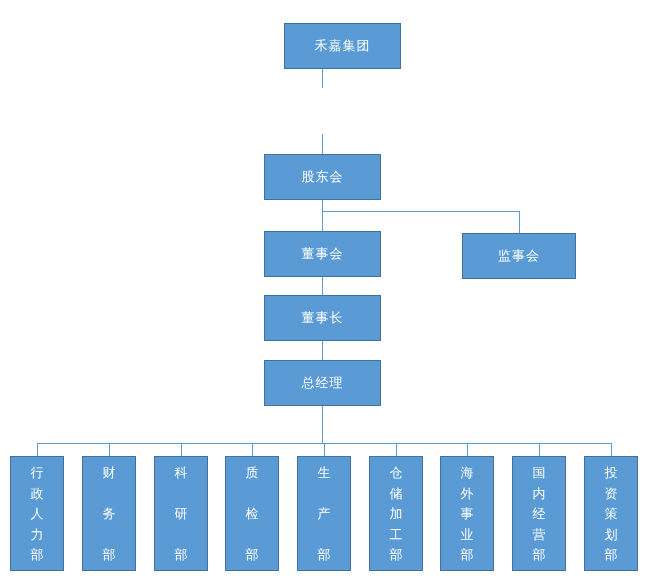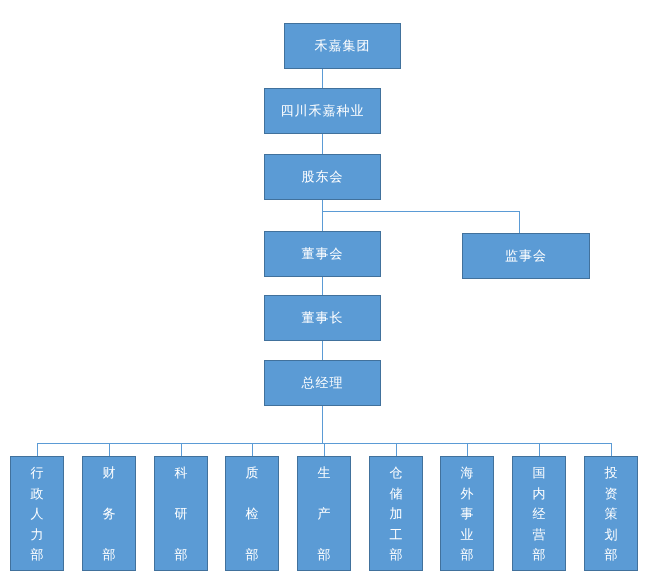--- a/index.html
+++ b/index.html
@@ -27,21 +27,21 @@
     font-size: 13px;
     letter-spacing: 1px;
   }
   .chain { left: 264px; width: 117px; height: 46px; }
   .c0 { top: 23px; margin-left: 20px; }
   .c1 { top: 88px; }
   .c2 { top: 154px; }
   .c3 { top: 231px; }
   .c4 { top: 295px; }
   .c5 { top: 360px; }
-  .side { left: 462px; top: 233px; width: 128px; height: 46px; }
+  .side { left: 462px; top: 233px; width: 114px; height: 46px; }
   .dept { top: 456px; width: 54px; height: 115px; letter-spacing: 0; }
   .d0 { left: 10px; }
   .d1 { left: 82px; }
   .d2 { left: 154px; }
   .d3 { left: 225px; }
   .d4 { left: 297px; }
   .d5 { left: 369px; }
   .d6 { left: 440px; }
   .d7 { left: 512px; }
   .d8 { left: 584px; }
@@ -63,23 +63,20 @@
   .v { width: 1px; }
   .h { height: 1px; }
 </style>
 </head>
 <body>
 
 <div class="canvas">
 
   <div class="node chain c0">
     <span>禾嘉集团</span>
-  </div>
-  <div class="node chain c1">
-    <span>四川禾嘉种业</span>
   </div>
   <div class="node chain c3">
     <span>董事会</span>
   </div>
   <div class="node chain c2">
     <span>股东会</span>
   </div>
   <div class="node chain c4">
     <span>董事长</span>
   </div>

